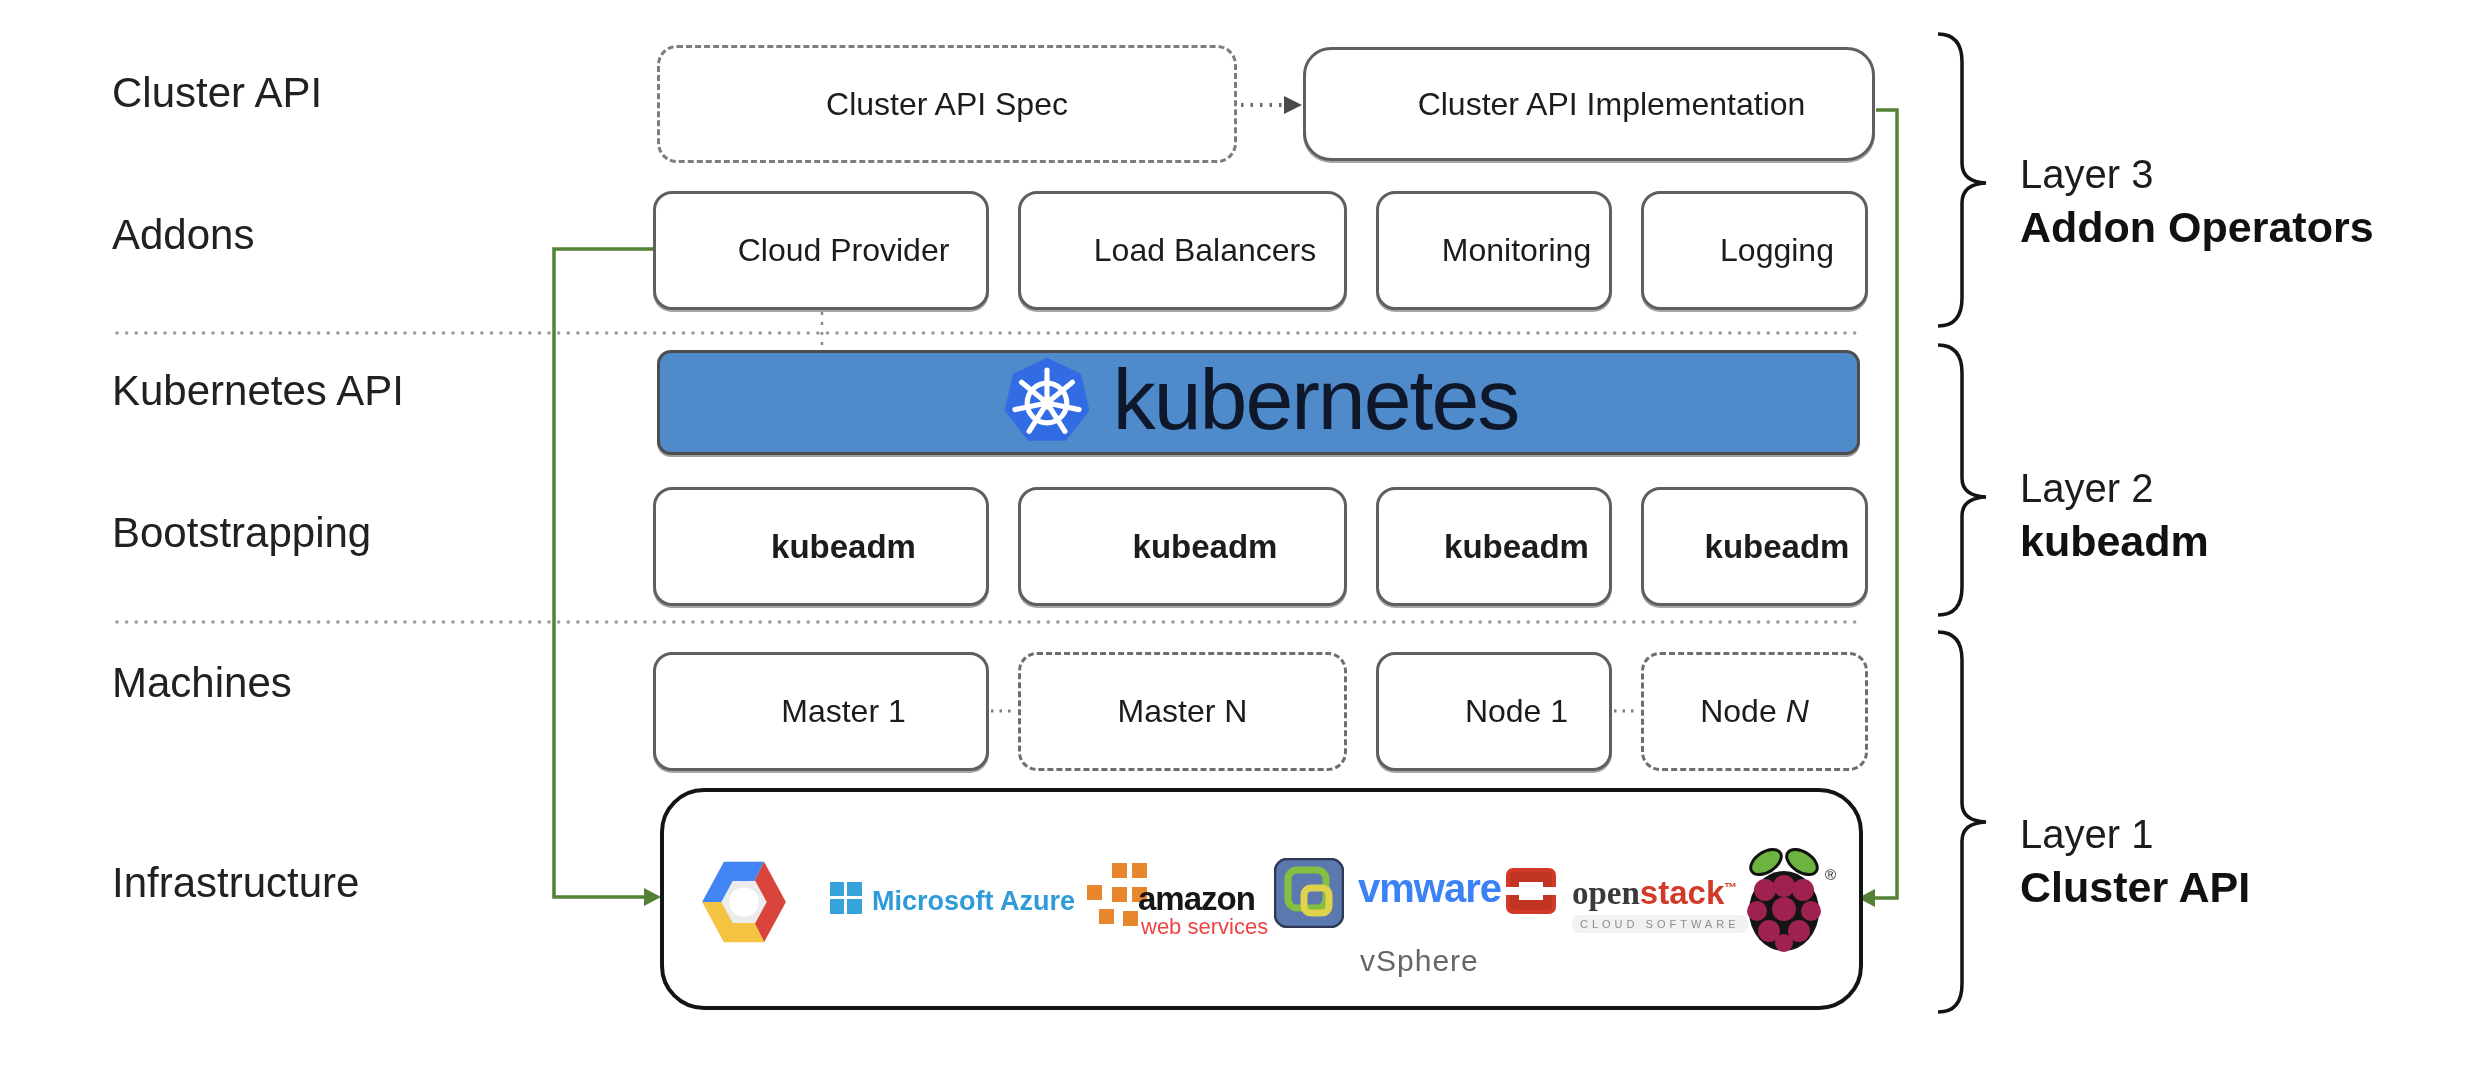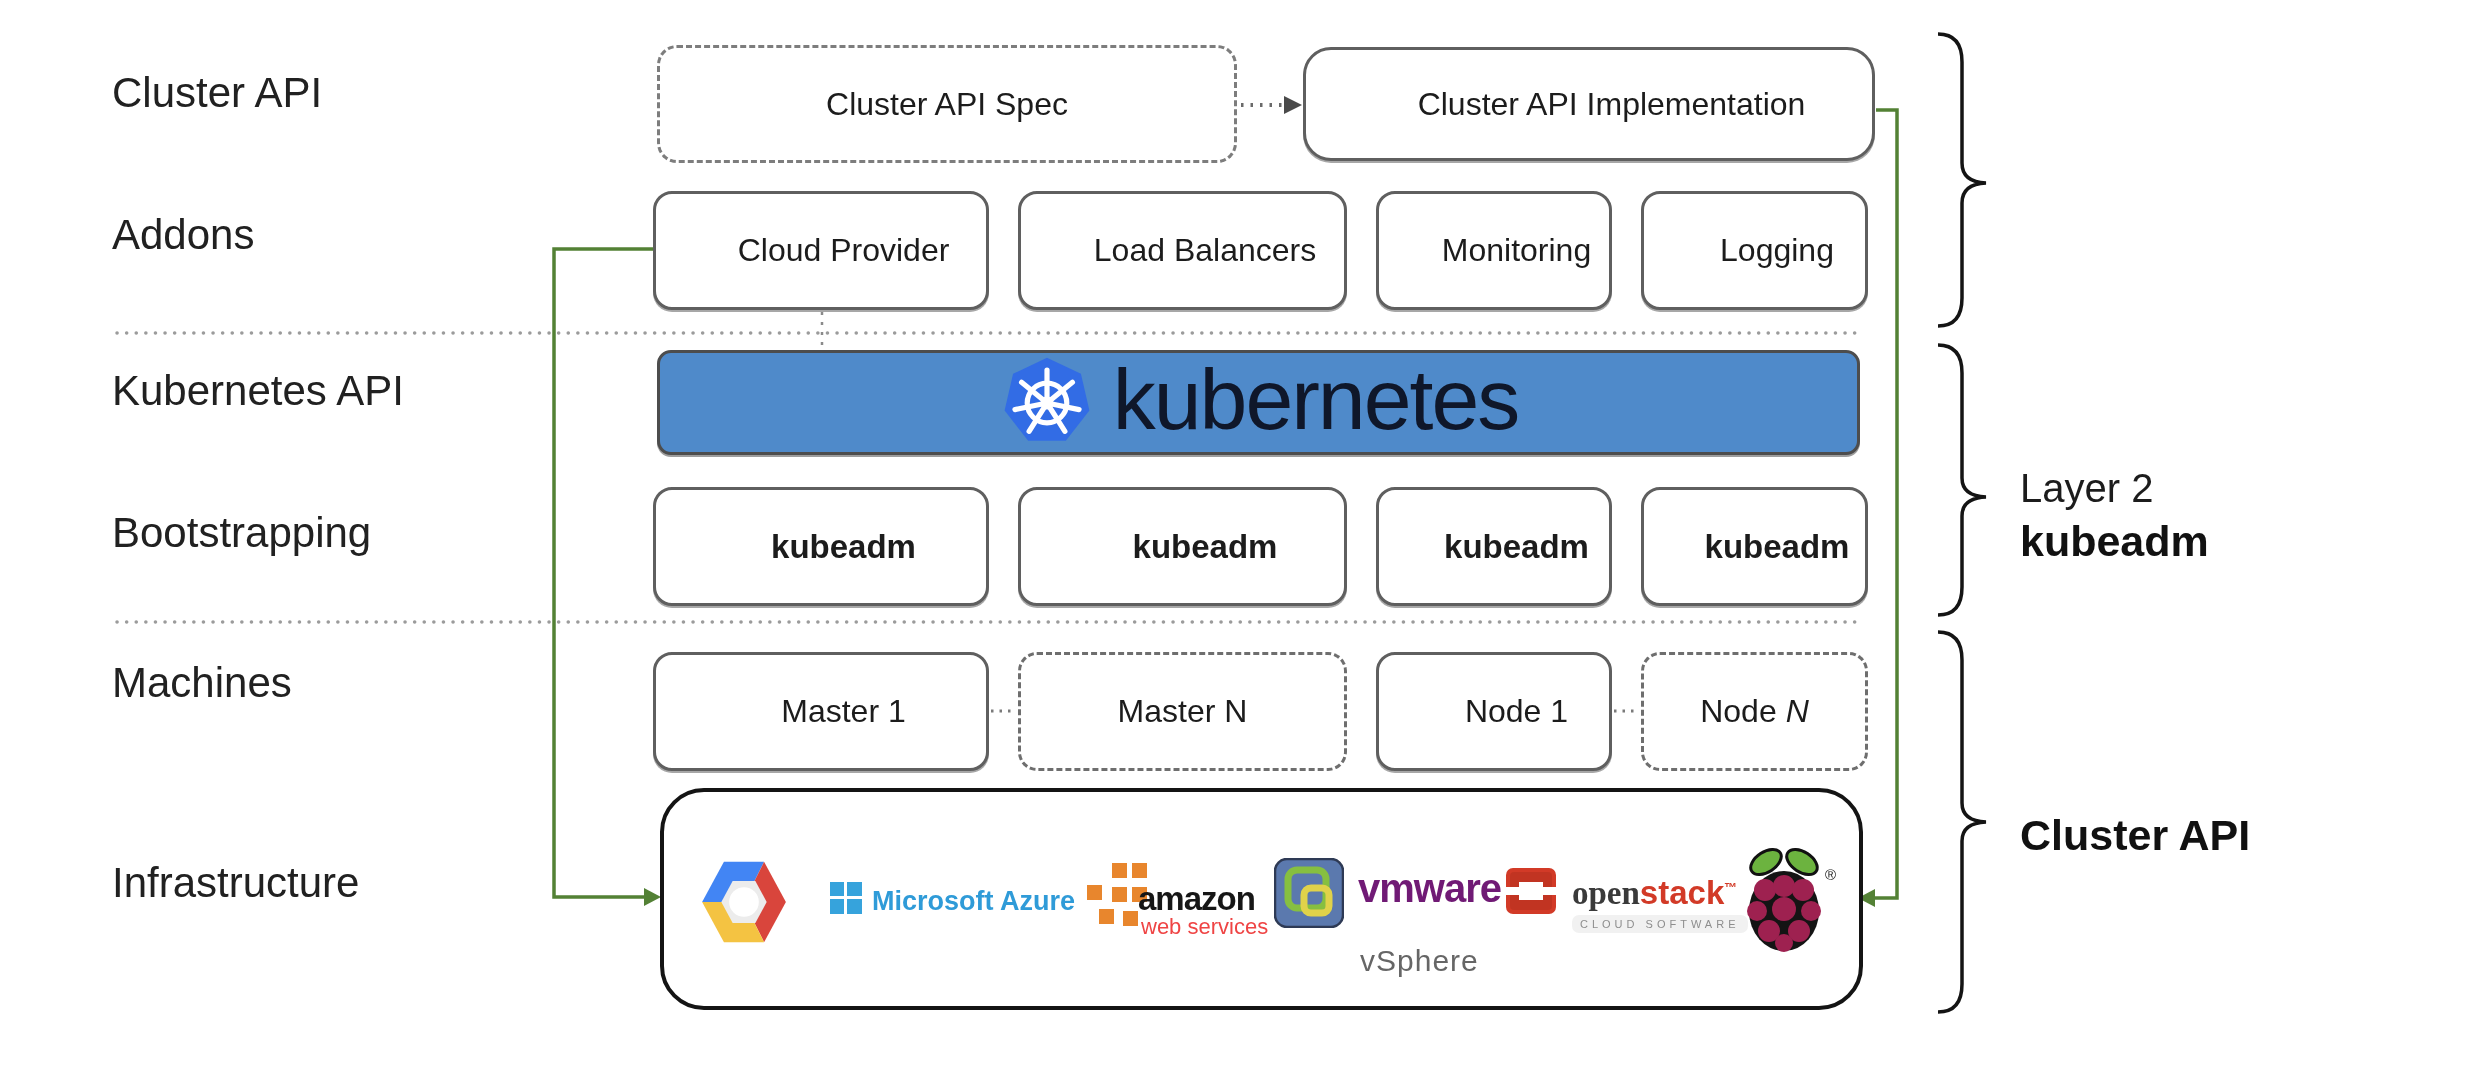--- a/index.html
+++ b/index.html
@@ -35,21 +35,21 @@
   .layer-label .s{font-size:43px;font-weight:bold;color:#111;}
   #overlay{position:absolute;left:0;top:0;width:2490px;height:1076px;pointer-events:none;}
   #infra-box{
     position:absolute;left:660px;top:788px;width:1203px;height:222px;box-sizing:border-box;
     background:#fff;border:4px solid #141414;border-radius:44px;
   }
   .logo{position:absolute;}
   .azure-text{font-size:27px;font-weight:bold;color:#2f9bd8;white-space:nowrap;}
   .aws-text1{font-size:33px;font-weight:bold;color:#161616;letter-spacing:-1px;line-height:.9;}
   .aws-text2{font-size:22px;color:#ef4444;letter-spacing:0;}
-  .vmware-text1{font-size:40px;font-weight:bold;color:#701a75;letter-spacing:-1px;line-height:1;}
+  .vmware-text1{font-size:40px;font-weight:bold;color:#3b82f6;letter-spacing:-1px;line-height:1;}
   .vmware-text2{font-size:30px;color:#666;letter-spacing:1px;line-height:1.1;margin-top:40px;}
   .os-text{font-size:33px;font-weight:bold;line-height:1;white-space:nowrap;}
   .os-open{color:#3a3a3a;font-family:Liberation Serif, serif;}
   .os-stack{color:#d23a27;}
   .os-tm{font-size:13px;color:#d23a27;vertical-align:super;}
   .os-sub{
     margin-top:5px;font-size:11px;letter-spacing:4px;color:#8d8d8d;background:#f1f1f1;
     padding:3px 8px;text-align:center;white-space:nowrap;border-radius:7px;
   }
   .rpi-reg{position:absolute;right:-4px;top:22px;font-size:15px;color:#222;}
@@ -225,21 +225,26 @@
           <circle cx="69" cy="67" r="10"></circle>
           <circle cx="27" cy="87" r="11"></circle>
           <circle cx="57" cy="87" r="11"></circle>
           <circle cx="42" cy="99" r="9"></circle>
         </g>
       </svg>
       <span class="rpi-reg">®</span>
     </div>
   </div>
 
+  <div class="layer-label" style="top:148px">
+    <div class="t">Layer 3</div>
+    <div class="s">Addon Operators</div>
+  </div>
   <div class="layer-label" style="top:462px">
     <div class="t">Layer 2</div>
     <div class="s">kubeadm</div>
   </div>
   <div class="layer-label" style="top:808px">
+    <div class="t">Layer 1</div>
     <div class="s">Cluster API</div>
   </div>
 
 </div>
 
 </body></html>

